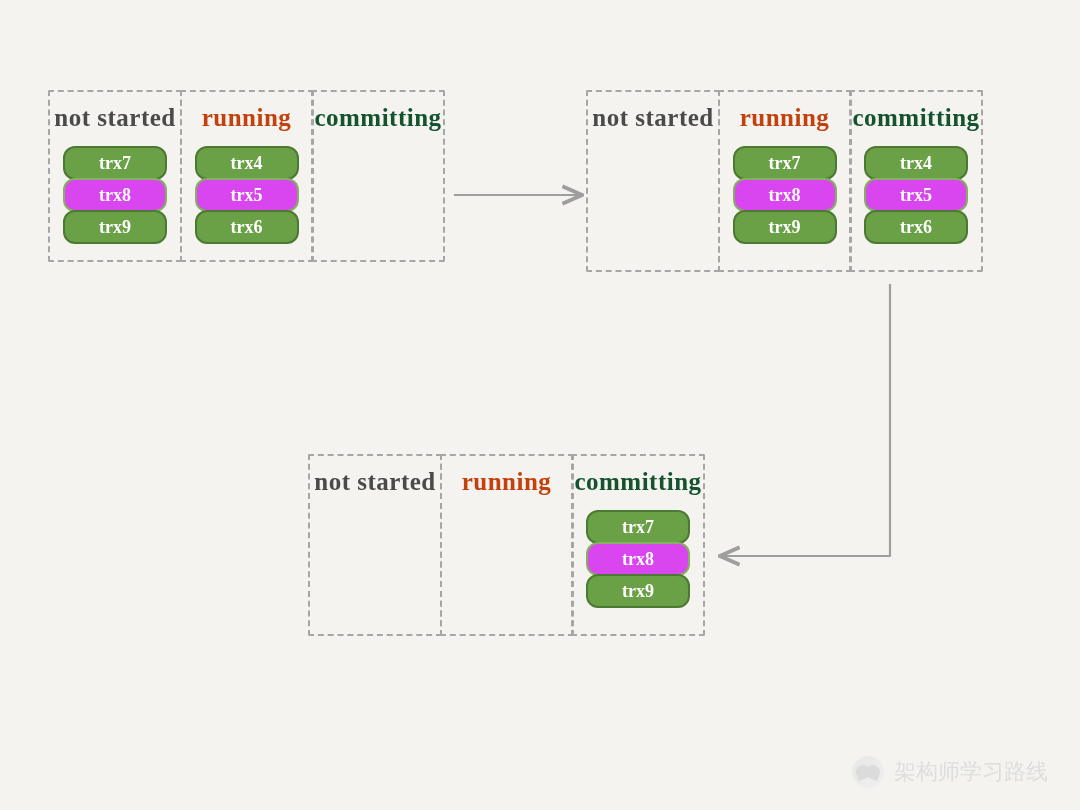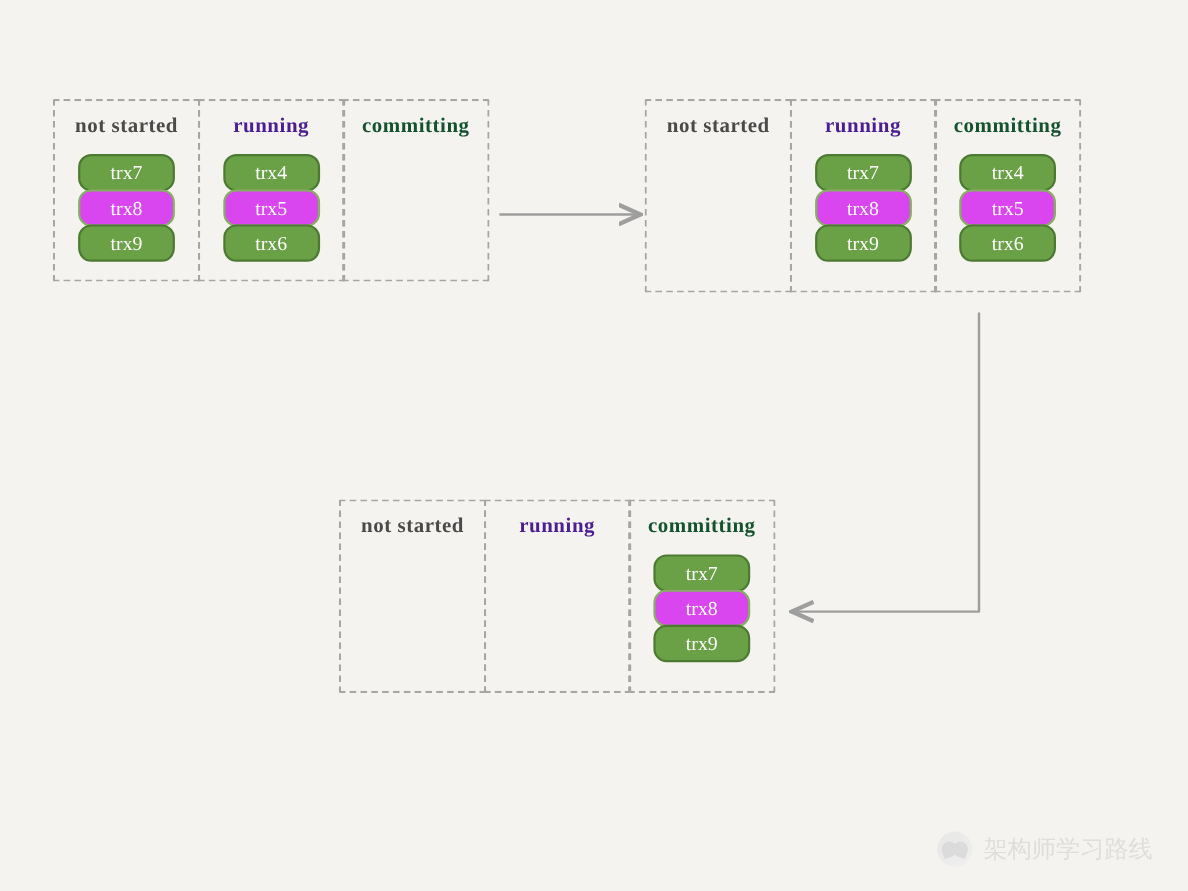--- a/index.html
+++ b/index.html
@@ -20,44 +20,44 @@
     border-radius:2px;
     width:134px;
     padding:12px 8px 16px 8px;
     box-sizing:border-box;
     display:flex;
     flex-direction:column;
     align-items:center;
   }
   .col + .col{margin-left:-2.5px}
   .col-title{
-    font-size:19px;
+    font-size:25px;
     font-weight:600;
     letter-spacing:0.5px;
     margin-bottom:14px;
     white-space:nowrap;
   }
   .t-notstarted{color:#4a4a4a}
-  .t-running{color:#4c1d95}
+  .t-running{color:#c2410c}
   .t-committing{color:#14532d}
   .items{
     display:flex;
     flex-direction:column;
     gap:0;
     width:100%;
     align-items:center;
   }
   .trx{
-    width:88px;
+    width:104px;
     height:34px;
     display:flex;
     align-items:center;
     justify-content:center;
     font-size:18px;
-    font-weight:400;
+    font-weight:700;
     color:#fff;
     border-radius:12px;
     box-sizing:border-box;
     line-height:1;
   }
   .trx + .trx{margin-top:-2px}
   .trx-dark{
     background:#6aa046;
     border:2px solid #4d7a33;
   }

